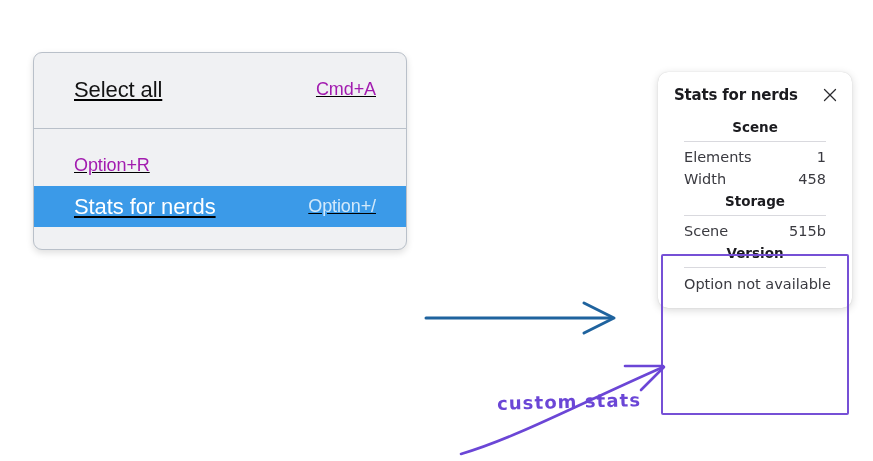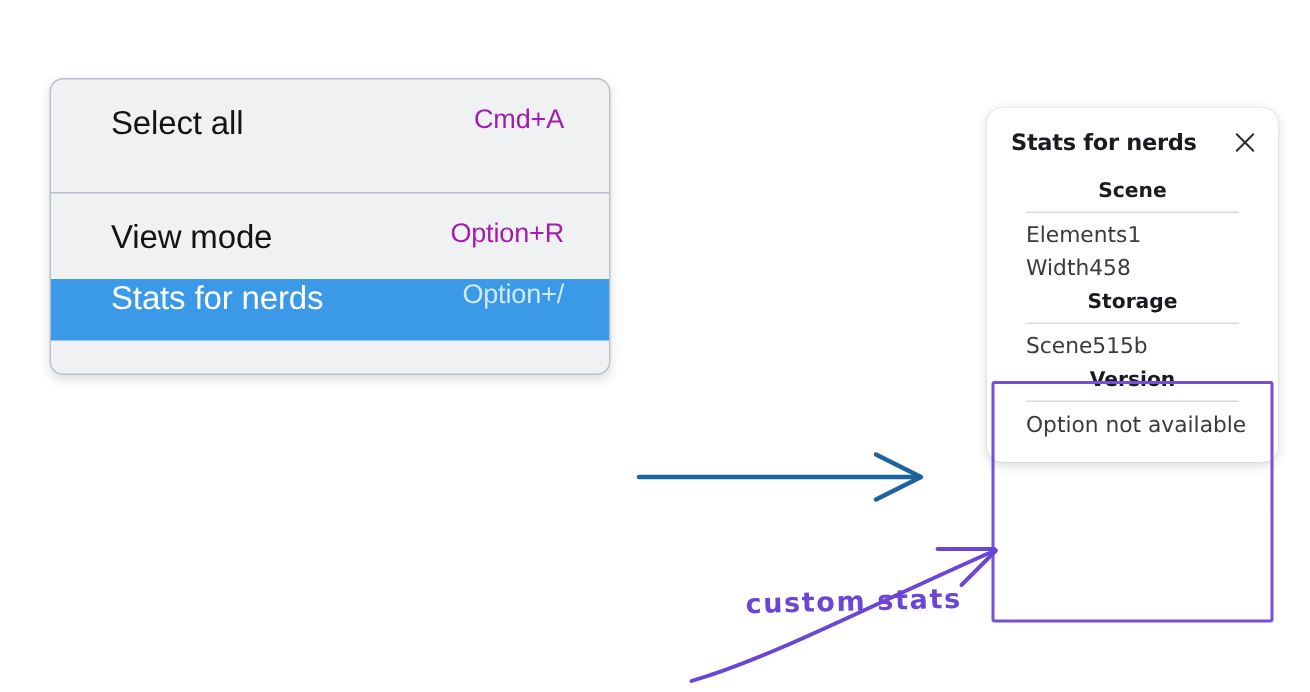--- a/index.html
+++ b/index.html
@@ -34,26 +34,27 @@
   }
   .menu-section.sec-top { padding: 16px 0 18px 0; }
   .menu-section.sec-bottom { padding: 16px 0 0 0; }
   .menu-divider {
     height: 1px;
     background: #b9c0c9;
     width: 100%;
   }
   .menu-item {
     display: flex;
-    align-items: flex-start;
+    align-items: center;
     justify-content: space-between;
     padding: 0 30px 0 40px;
     height: 41px;
     box-sizing: border-box;
     cursor: default;
+    text-decoration: underline;
   }
   .menu-item .label {
     font-size: 22px;
     color: #131313;
     letter-spacing: -0.1px;
     white-space: nowrap;
   }
   .menu-item .shortcut {
     font-size: 18px;
     color: #a21caf;
@@ -111,20 +112,21 @@
     color: #1b1b1f;
     padding: 3px 0 6px 0;
   }
   .head-rule {
     height: 1px;
     background: #d9d9de;
     margin: 0 2px 4px 2px;
   }
   .stat-row {
     display: flex;
+    justify-content: space-between;
     align-items: baseline;
     font-size: 14.5px;
     color: #3a3a40;
     padding: 3px 2px;
   }
   .stat-row .k { white-space: nowrap; }
   .stat-row .v { white-space: nowrap; }
   .version-text {
     font-size: 14.5px;
     color: #3a3a40;
@@ -178,21 +180,20 @@
     <div class="menu-item">
       <span class="label">Select all</span>
       <span class="shortcut">Cmd+A</span>
     </div>
   </div>
 
   <div class="menu-divider"></div>
 
   <div class="menu-section sec-bottom">
     <div class="menu-item">
-      <span class="label">View mode</span>
       <span class="shortcut">Option+R</span>
     </div>
     <div class="menu-item selected">
       <span class="label">Stats for nerds</span>
       <span class="shortcut">Option+/</span>
     </div>
     <div class="menu-foot"></div>
   </div>
 </div>
 

